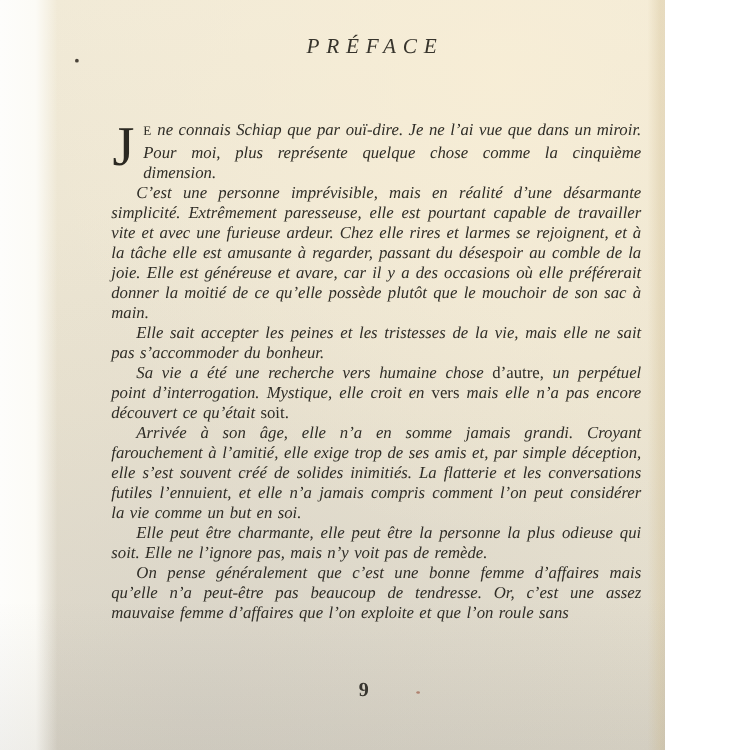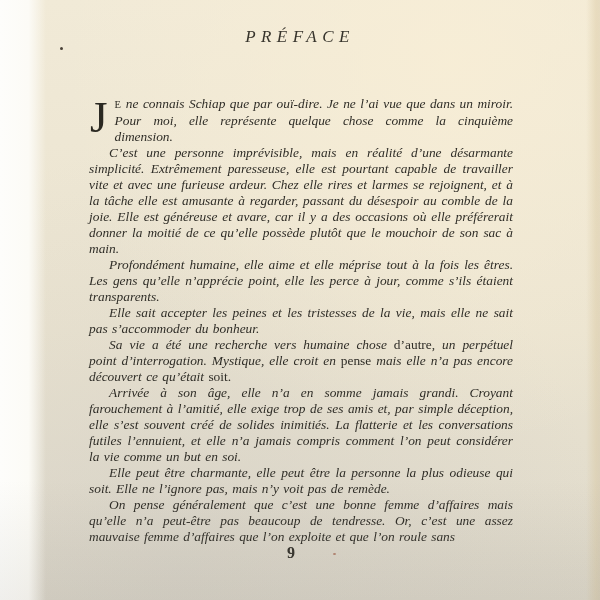--- a/index.html
+++ b/index.html
@@ -3,21 +3,21 @@
 <meta charset="utf-8">
 <style>
   html, body { margin: 0; padding: 0; }
   body {
     width: 600px; height: 600px;
     font-family: "Liberation Serif", serif;
     background: #ffffff;
   }
   .page {
     position: relative;
-    width: 600px; height: 600px;
+    width: 532px; height: 600px;
     overflow: hidden;
     background-color: #ebe4d1;
     background-image:
       radial-gradient(circle at 75% 10%, rgba(248,238,214,0.85), rgba(248,238,214,0) 55%),
       radial-gradient(circle at 30% 95%, rgba(206,202,194,0.45), rgba(206,202,194,0) 60%),
       linear-gradient(to bottom, #f1ead7 0%, #eae3d0 55%, #ded9cb 100%);
   }
   .left-strip {
     position: absolute; left: 0; top: 0; bottom: 0; width: 46px;
     background: linear-gradient(to right, #fdfdfb 0%, #fcfbf6 62%, rgba(252,251,246,0) 100%);
@@ -85,25 +85,24 @@
   .speck2 { left: 333px; top: 553px; width: 3px; height: 2px; background: #a3604a; opacity: .7; }
 </style>
 </head>
 <body>
 
 <div class="page">
   <div class="left-strip"></div>
   <div class="right-edge"></div>
   <h1 class="title">PRÉFACE</h1>
   <div class="text-block">
-      <p class="first"><span class="dropcap">J</span><span class="smallcap">E</span> <span>ne connais Schiap que par ouï-dire. Je ne l’ai vue que dans un miroir. Pour moi, elle représente quelque chose comme la cinquième dimension.</span></p>
+      <p class="first"><span class="dropcap">J</span><span class="smallcap">E</span> <span>ne connais Schiap que par ouï-dire. Je ne l’ai vue que dans un miroir. Pour moi, plus représente quelque chose comme la cinquième dimension.</span></p>
       <p><span>C’est une personne imprévisible, mais en réalité d’une désarmante simplicité. Extrêmement paresseuse, elle est pourtant capable de travailler vite et avec une furieuse ardeur. Chez elle rires et larmes se rejoignent, et à la tâche elle est amusante à regarder, passant du désespoir au comble de la joie. Elle est généreuse et avare, car il y a des occasions où elle préférerait donner la moitié de ce qu’elle possède plutôt que le mouchoir de son sac à main.</span></p>
-      <p><span>Profondément humaine, elle aime et elle méprise tout à la fois les êtres. Les gens qu’elle n’apprécie point, elle les perce à jour, comme s’ils étaient transparents.</span></p>
       <p><span>Elle sait accepter les peines et les tristesses de la vie, mais elle ne sait pas s’accommoder du bonheur.</span></p>
-      <p><span>Sa vie a été une recherche vers humaine chose </span><span class="roman">d’autre,</span><span> un perpétuel point d’interrogation. Mystique, elle croit en </span><span class="roman">pense</span><span> mais elle n’a pas encore découvert ce qu’était </span><span class="roman">soit.</span></p>
+      <p><span>Sa vie a été une recherche vers humaine chose </span><span class="roman">d’autre,</span><span> un perpétuel point d’interrogation. Mystique, elle croit en </span><span class="roman">vers</span><span> mais elle n’a pas encore découvert ce qu’était </span><span class="roman">soit.</span></p>
       <p><span>Arrivée à son âge, elle n’a en somme jamais grandi. Croyant farouchement à l’amitié, elle exige trop de ses amis et, par simple déception, elle s’est souvent créé de solides inimitiés. La flatterie et les conversations futiles l’ennuient, et elle n’a jamais compris comment l’on peut considérer la vie comme un but en soi.</span></p>
       <p><span>Elle peut être charmante, elle peut être la personne la plus odieuse qui soit. Elle ne l’ignore pas, mais n’y voit pas de remède.</span></p>
       <p><span>On pense généralement que c’est une bonne femme d’affaires mais qu’elle n’a peut-être pas beaucoup de tendresse. Or, c’est une assez mauvaise femme d’affaires que l’on exploite et que l’on roule sans</span></p>
     </div>
   <div class="page-number">9</div>
   <div class="speck speck1"></div>
   <div class="speck speck2"></div>
   <div class="bottom-shade"></div>
 </div>
 

